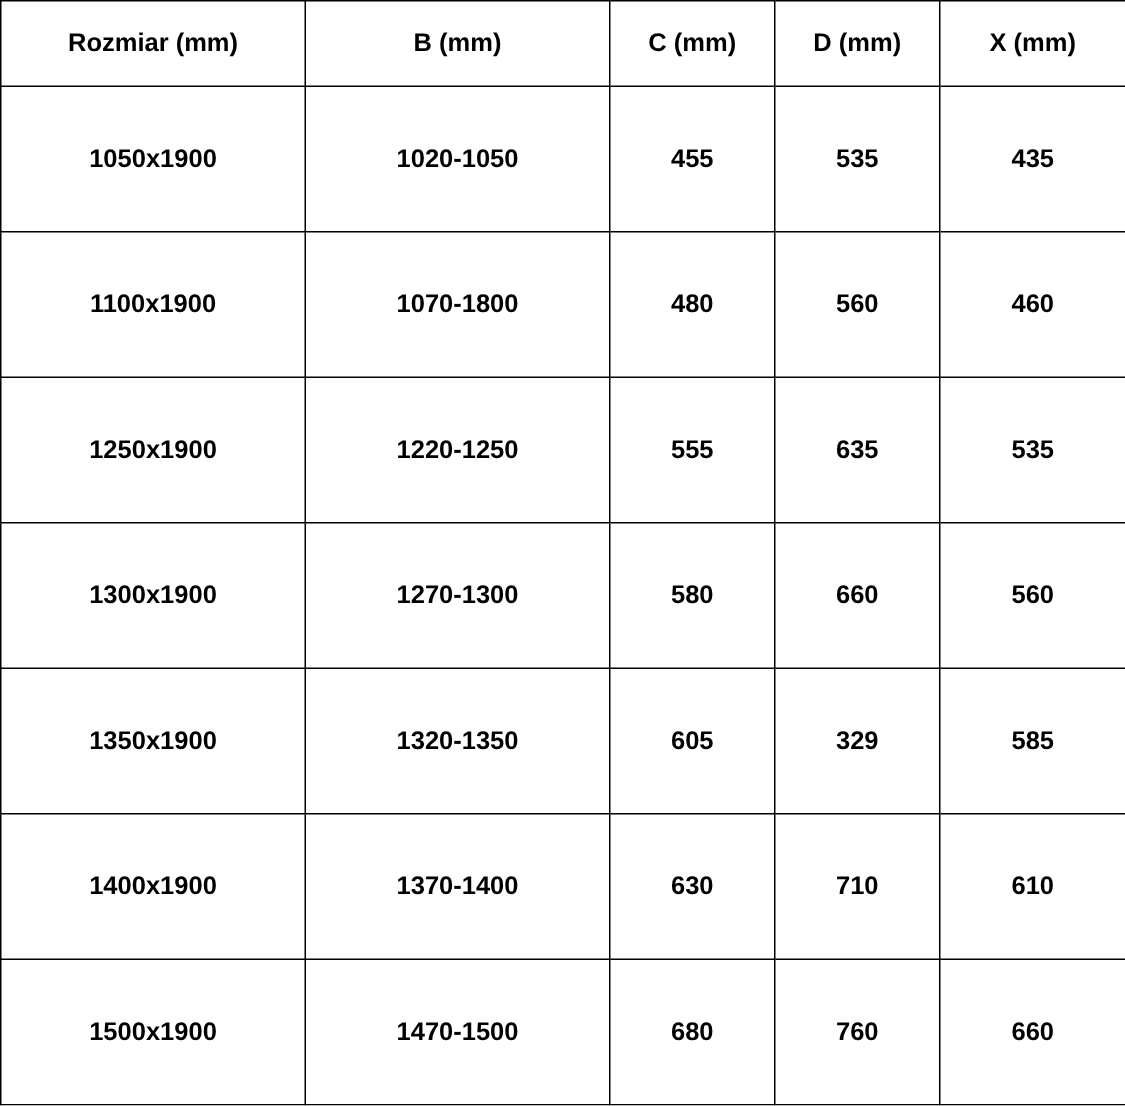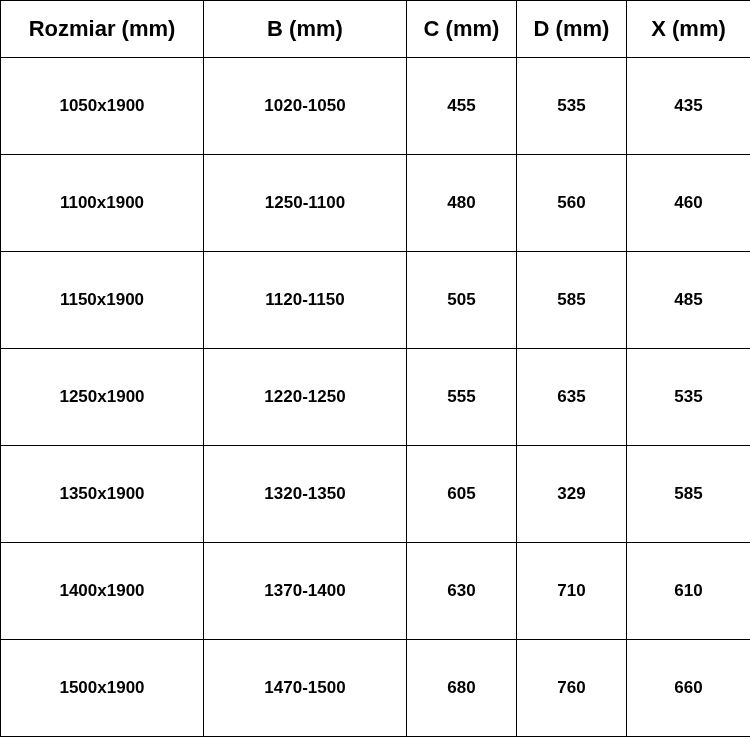--- a/index.html
+++ b/index.html
@@ -29,21 +29,21 @@
   table.size-table td {
     border: 1px solid #000000;
     text-align: center;
     vertical-align: middle;
     font-weight: bold;
     font-size: 17px;
     padding: 0;
     line-height: 1.2;
   }
   table.size-table thead th {
-    font-size: 22px;
+    font-size: 17px;
     height: 56px;
     text-align: center;
   }
   table.size-table tbody td {
     height: 52px;
   }
   
   col.c0 { width: 203px; }
   col.c1 { width: 203px; }
   col.c2 { width: 110px; }
@@ -77,38 +77,38 @@
     <tbody>
       <tr>
         <td>1050x1900</td>
         <td>1020-1050</td>
         <td>455</td>
         <td>535</td>
         <td>435</td>
       </tr>
       <tr>
         <td>1100x1900</td>
-        <td>1250-1100</td>
+        <td>1070-1800</td>
         <td>480</td>
         <td>560</td>
         <td>460</td>
-      </tr>
-      <tr>
-        <td>1150x1900</td>
-        <td>1120-1150</td>
-        <td>505</td>
-        <td>585</td>
-        <td>485</td>
       </tr>
       <tr>
         <td>1250x1900</td>
         <td>1220-1250</td>
         <td>555</td>
         <td>635</td>
         <td>535</td>
+      </tr>
+      <tr>
+        <td>1300x1900</td>
+        <td>1270-1300</td>
+        <td>580</td>
+        <td>660</td>
+        <td>560</td>
       </tr>
       <tr>
         <td>1350x1900</td>
         <td>1320-1350</td>
         <td>605</td>
         <td>329</td>
         <td>585</td>
       </tr>
       <tr>
         <td>1400x1900</td>

